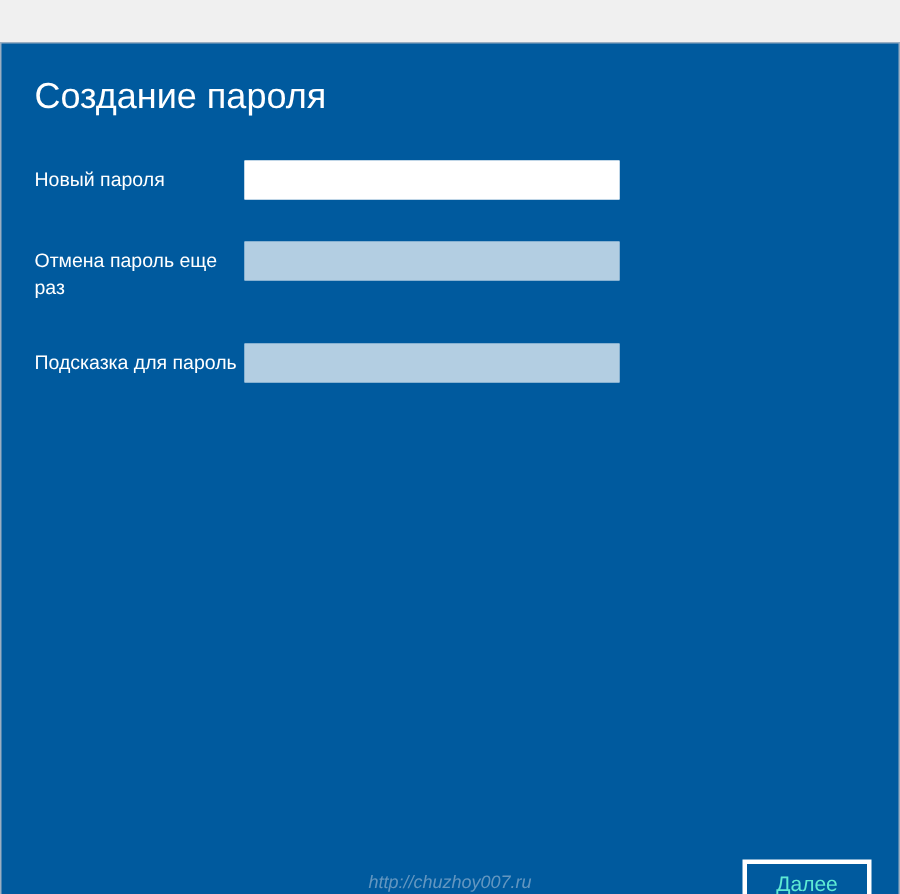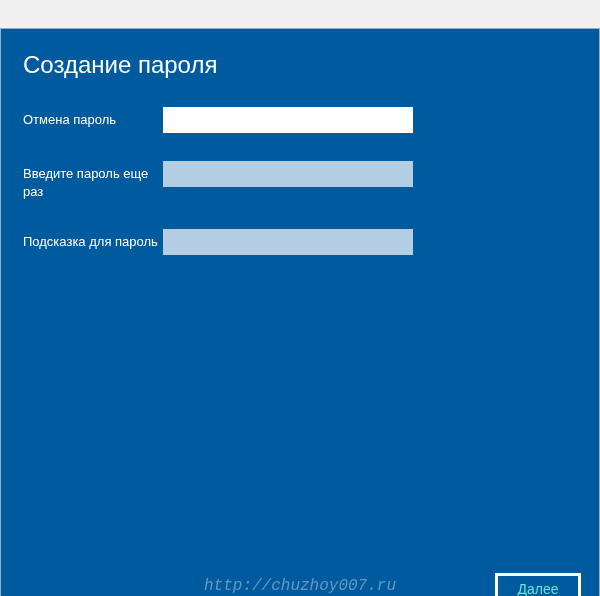--- a/index.html
+++ b/index.html
@@ -70,42 +70,42 @@
     padding: 0 12px;
   }
   .btn.primary {
     border-width: 3px;
   }
   .watermark {
     position: absolute;
     bottom: 28px;
     left: 50%;
     transform: translateX(-50%);
-    font-size: 16px;
+    font-size: 12px;
     font-style: italic;
     color: rgba(180, 200, 220, 0.55);
     pointer-events: none;
-    font-family: Liberation Mono, monospace;
+    font-family: Liberation Sans, sans-serif;
   }
 </style>
 </head>
 <body>
 
 <div class="panel">
   <div class="panel-inner">
 
     <h1 class="page-title">Создание пароля</h1>
 
     <div class="form-row">
-      <div class="form-label">Отмена пароль</div>
+      <div class="form-label">Новый пароля</div>
       <input class="form-field" type="password" value="" style="">
     </div>
 
     <div class="form-row">
-      <div class="form-label">Введите пароль еще раз</div>
+      <div class="form-label">Отмена пароль еще раз</div>
       <input class="form-field dim" type="password" value="" style="">
     </div>
 
     <div class="form-row">
       <div class="form-label">Подсказка для пароль</div>
       <input class="form-field dim" type="text" value="" style="">
     </div>
 
   </div>
 

